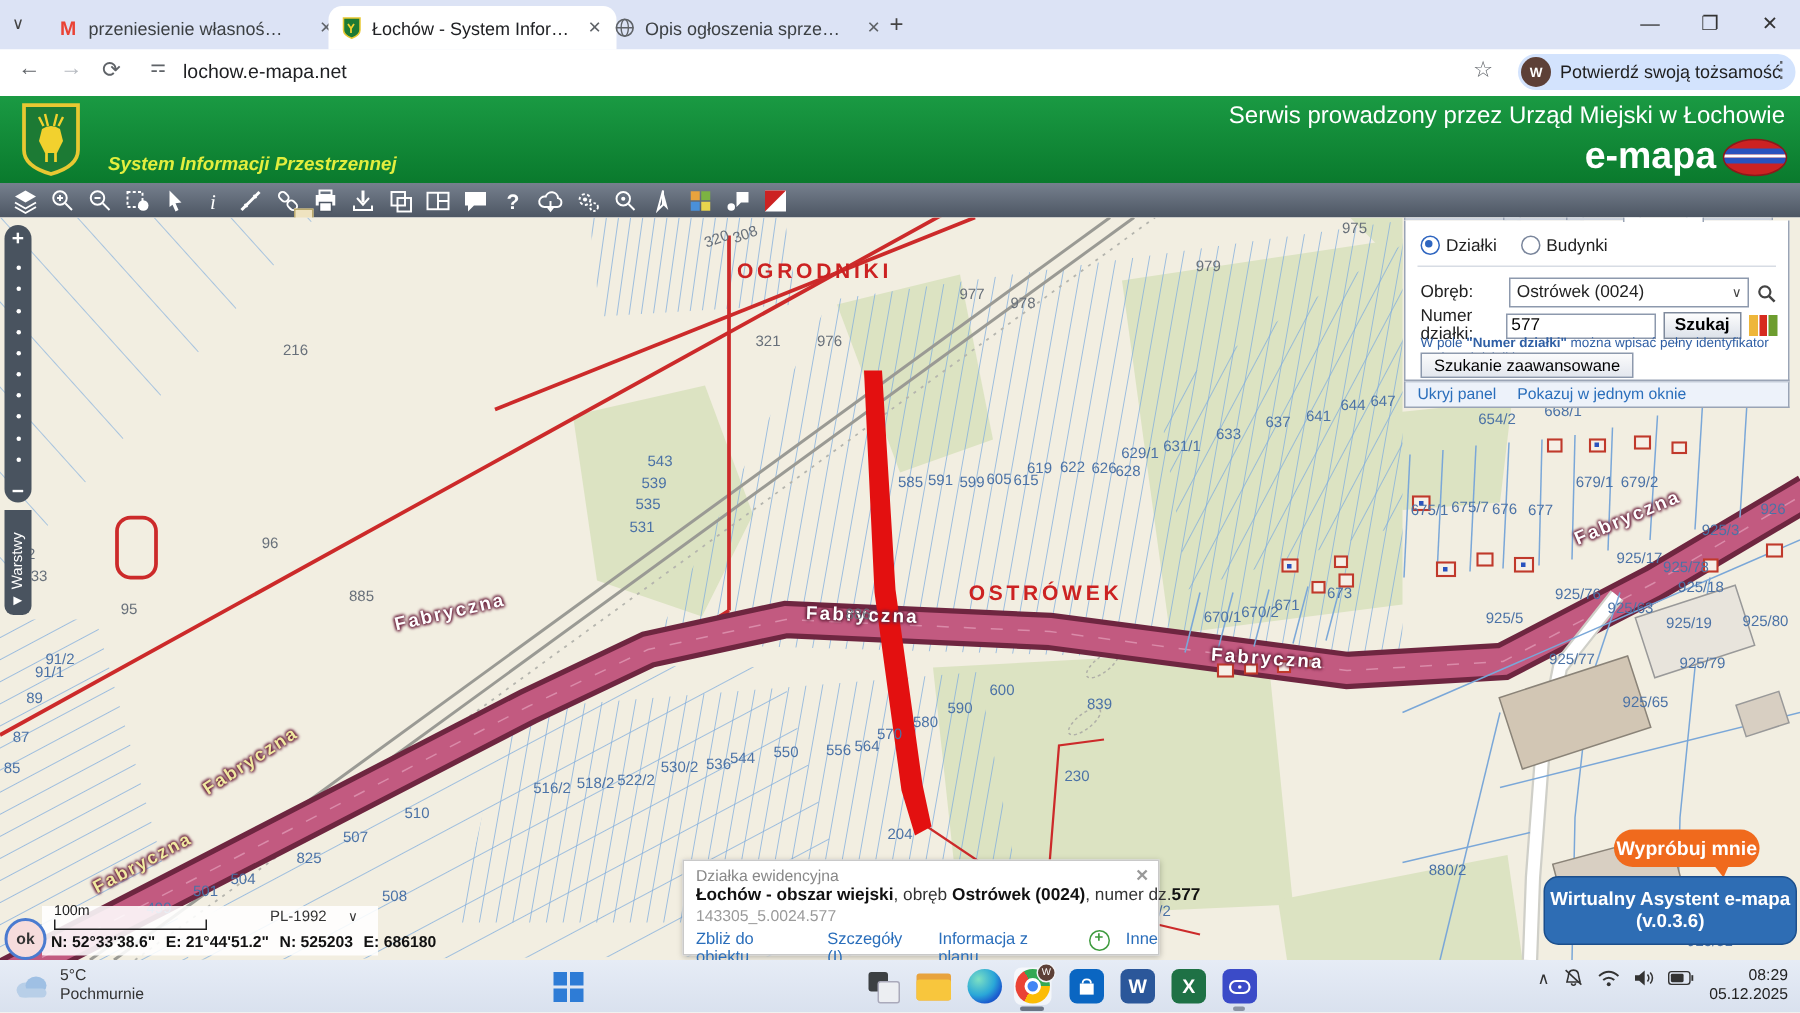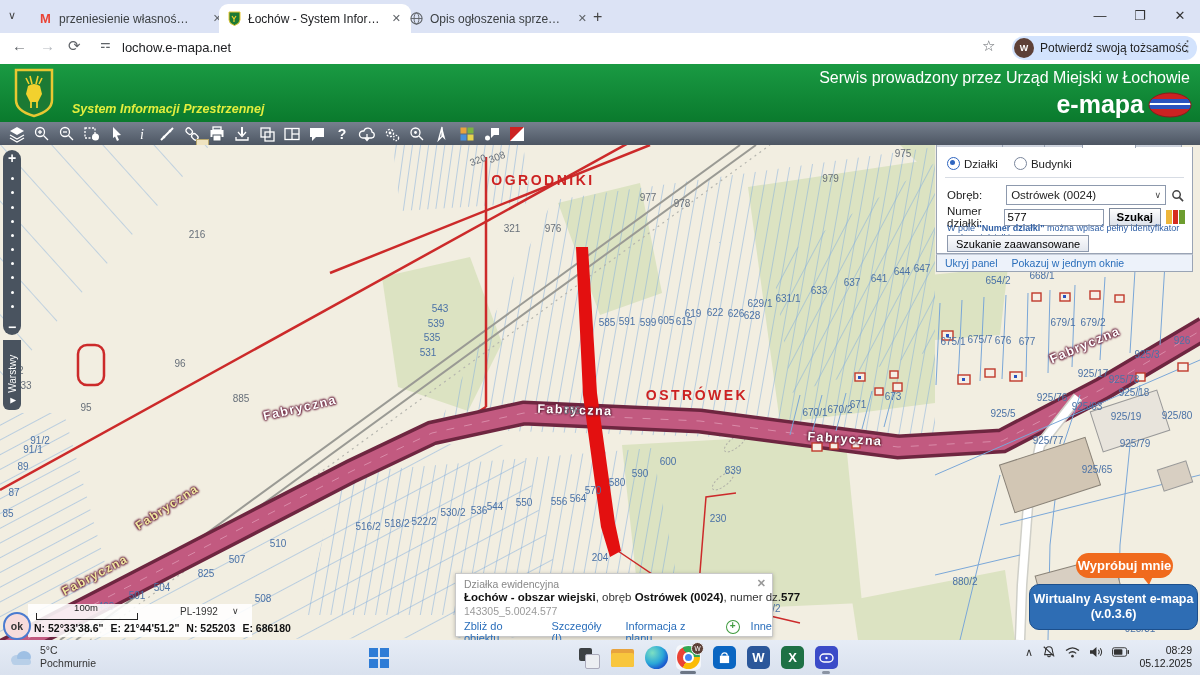--- a/index.html
+++ b/index.html
@@ -99,21 +99,21 @@
   #popup-id{position:absolute;left:8px;top:31px;color:#9a9a9a;font-size:10.5px}
   #popup-links{position:absolute;left:8px;top:46px;color:#2a6ebb;font-size:11px;display:flex;gap:11px;}
   #popup-close{position:absolute;right:6px;top:3px;color:#999;font-size:11px;font-weight:bold}
   .pluscirc{width:12px;height:12px;border:1.5px solid #3f9b3f;border-radius:50%;color:#3f9b3f;font-size:10px;
       line-height:10px;text-align:center;font-weight:bold}
 
   
   #statusbar{position:absolute;left:28px;top:459px;width:224px;height:33px;background:rgba(255,255,255,.88)}
   #scalebar{position:absolute;left:8px;top:9px;width:100px;height:6px;border-left:1.5px solid #222;
       border-right:1.5px solid #222;border-bottom:1.5px solid #222}
-  #scalelabel{position:absolute;left:8px;top:-2px;width:100px;text-align:center;font-size:9.5px;color:#222}
+  #scalelabel{position:absolute;left:8px;top:-2px;width:100px;text-align:left;font-size:9.5px;color:#222}
   #crs{position:absolute;left:152px;top:2px;font-size:10px;color:#333}
   #crs-chevron{position:absolute;left:204px;top:2px;font-size:9px;color:#333}
   #coords{position:absolute;left:6px;top:18px;font-size:10.5px;font-weight:bold;color:#111;white-space:nowrap;display:flex;gap:7px}
   #okbtn{position:absolute;left:3px;top:467px;width:24px;height:24px;border-radius:50%;border:2.5px solid #4a7bd0;
       background:#f6dcdc;font-size:10.5px;font-weight:bold;color:#333;display:flex;align-items:center;justify-content:center}
 
   
   #try-bubble{position:absolute;left:1076px;top:408px;width:97px;height:25px;background:#f06a1d;border-radius:13px;
       color:#fff;font-weight:bold;font-size:13px;display:flex;align-items:center;justify-content:center}
   #try-tail{position:absolute;left:1142px;top:431px;width:0;height:0;border-left:7px solid transparent;
@@ -533,21 +533,21 @@
       <span class="ml g" style="left: 86px; top: 262px;">95</span>
       <span class="ml g" style="left: 180px; top: 218px;">96</span>
       <span class="ml g" style="left: 241px; top: 253px;">885</span>
       <span class="ml g" style="left: 572px; top: 265px;">886</span>
       <span class="ml g" style="left: 478px; top: 15px; transform: translate(-50%, -50%) rotate(-20deg);">320</span>
       <span class="ml g" style="left: 497px; top: 12px; transform: translate(-50%, -50%) rotate(-20deg);">308</span>
       <span class="ml g" style="left: 512px; top: 83px;">321</span>
       <span class="ml g" style="left: 553px; top: 83px;">976</span>
       <span class="ml g" style="left: 648px; top: 52px;">977</span>
       <span class="ml g" style="left: 682px; top: 58px;">978</span>
-      <span class="ml g" style="left: 817px; top: 33px; padding-left: 27px;">979</span>
+      <span class="ml g" style="left: 792px; top: 33px; padding-left: 27px;">979</span>
       <span class="ml g" style="left: 903px; top: 8px;">975</span>
       <span class="ml " style="left: 40px; top: 295px;">91/2</span>
       <span class="ml " style="left: 33px; top: 304px;">91/1</span>
       <span class="ml " style="left: 23px; top: 321px;">89</span>
       <span class="ml " style="left: 14px; top: 347px;">87</span>
       <span class="ml " style="left: 8px; top: 368px;">85</span>
       <span class="ml " style="left: 106px; top: 461px;">499</span>
       <span class="ml " style="left: 137px; top: 450px;">501</span>
       <span class="ml " style="left: 162px; top: 442px;">504</span>
       <span class="ml " style="left: 206px; top: 428px;">825</span>

